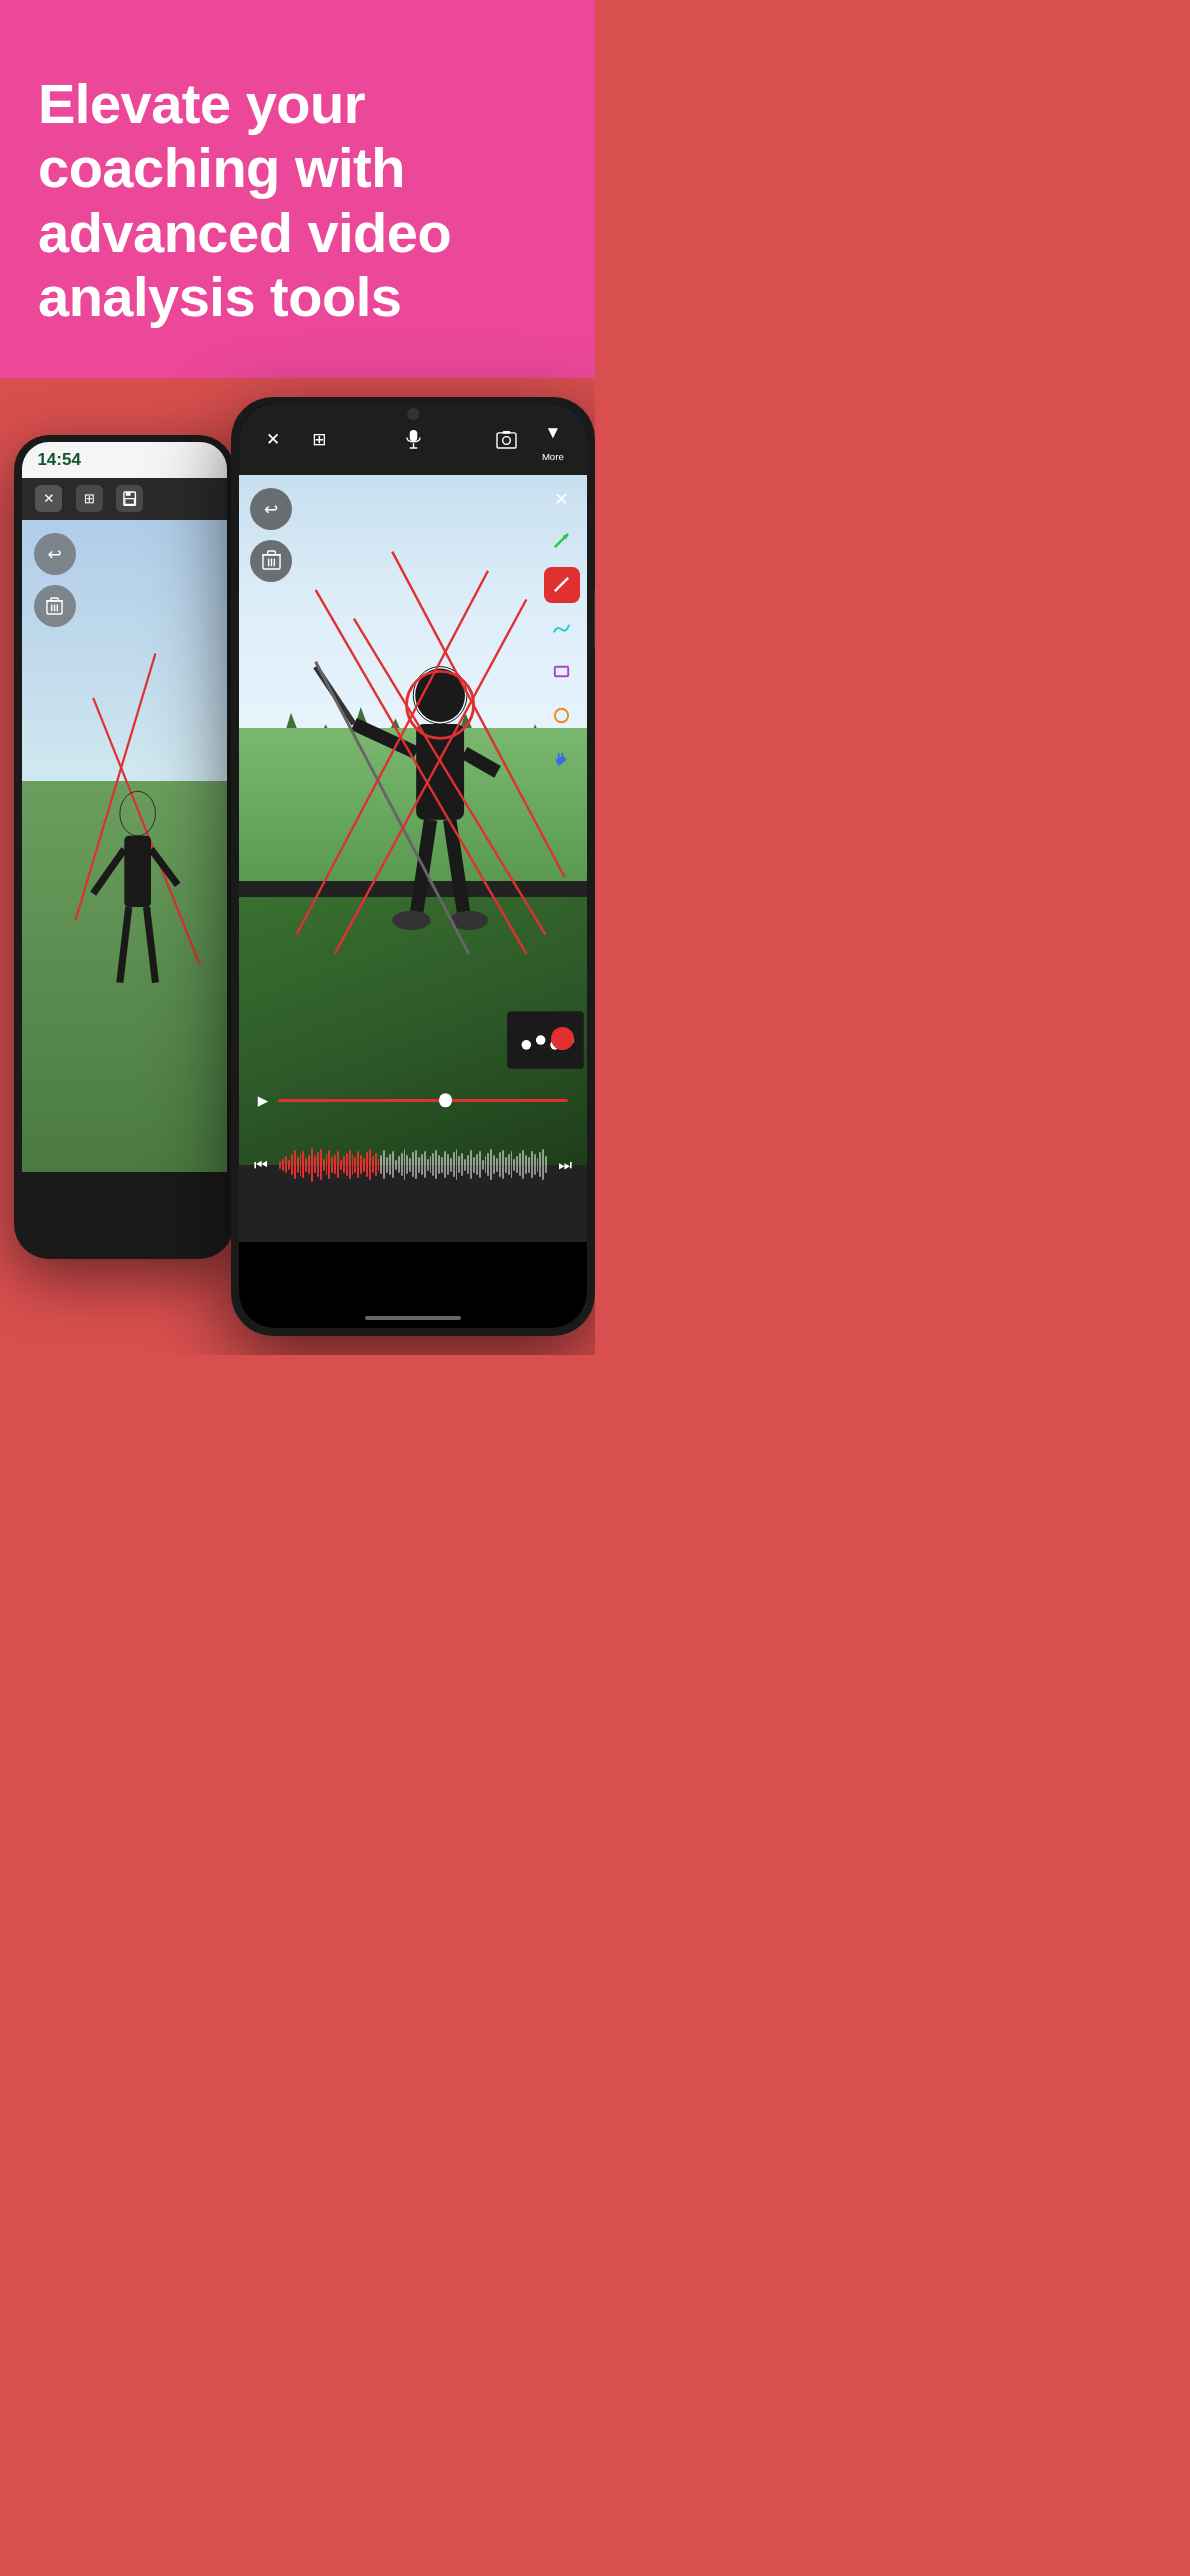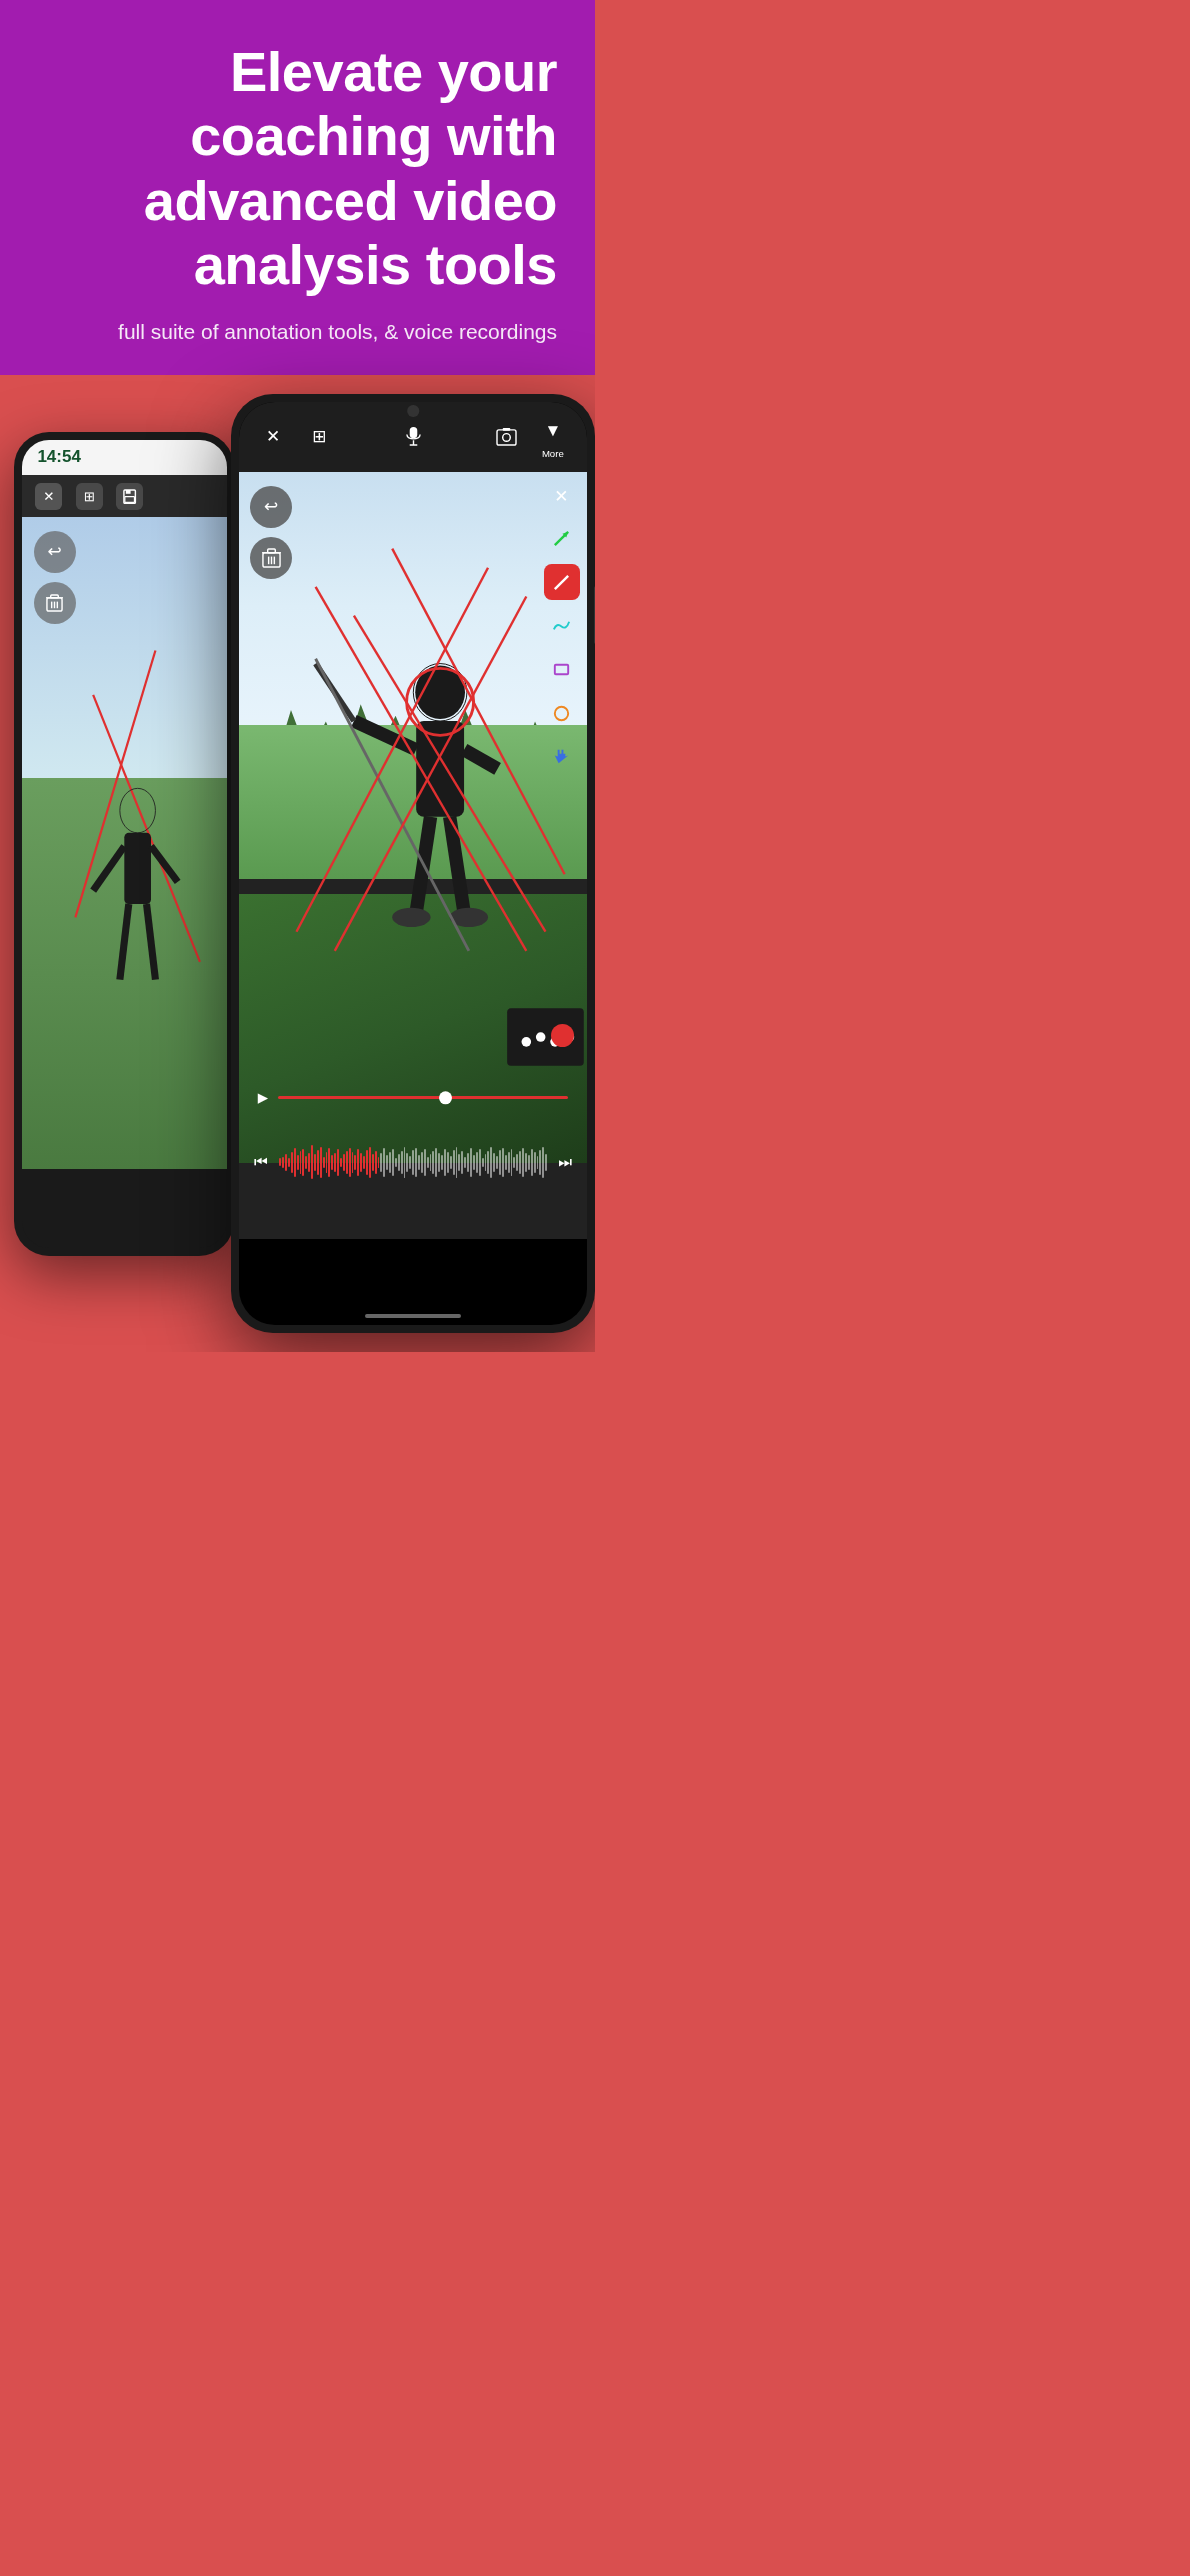--- a/index.html
+++ b/index.html
@@ -7,23 +7,23 @@
 
     body {
       width: 595px;
       min-height: 1288px;
       background-color: #d94f4f;
       font-family: -apple-system, BlinkMacSystemFont, 'Helvetica Neue', Arial, sans-serif;
       overflow-x: hidden;
     }
 
     .hero-section {
-      background-color: #a21caf;
-      text-align: right;
-      padding: 40px 38px 29px;
+      background-color: #ec4899;
+      text-align: left;
+      padding: 72px 38px 29px;
     }
 
     .hero-title {
       color: #ffffff;
       font-size: 56px;
       font-weight: 600;
       line-height: 1.15;
       margin-bottom: 19px;
       letter-spacing: -0.5px;
     }
@@ -467,21 +467,20 @@
       height: 58px;
       background: #333;
       border-radius: 1.9px;
     }
   </style>
 </head>
 <body>
 
 <div class="hero-section">
   <h1 class="hero-title">Elevate your coaching with advanced video analysis tools</h1>
-  <p class="hero-subtitle">full suite of annotation tools, &amp; voice recordings</p>
 </div>
 
 <div class="phones-container">
 
   <div class="phone-back">
     <div class="phone-back-screen">
 
       <div class="phone-back-statusbar">
         <span>14:54</span>
       </div>

